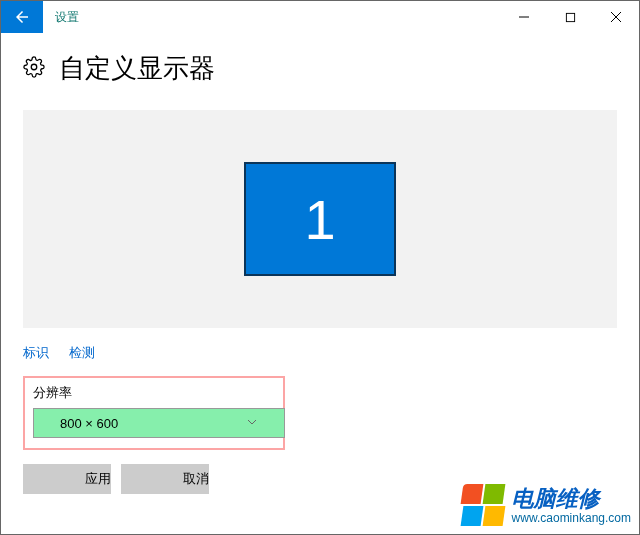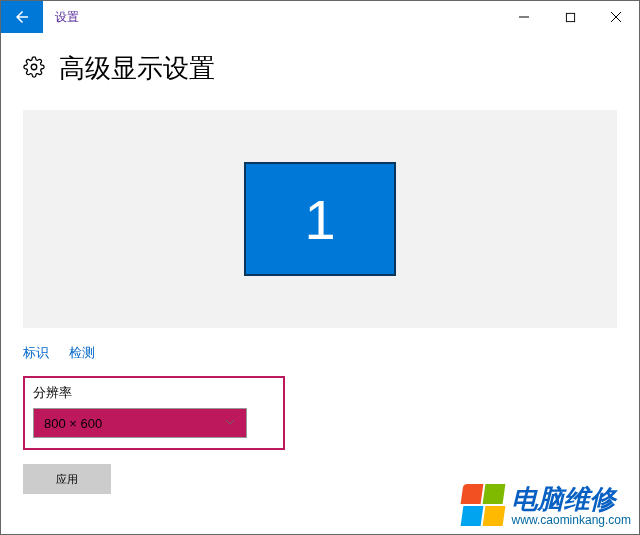--- a/index.html
+++ b/index.html
@@ -24,21 +24,21 @@
     background: #0078d7;
     display: flex;
     align-items: center;
     justify-content: center;
     cursor: pointer;
   }
   .back-btn svg { fill: #fff; }
   .title-text {
     margin-left: 12px;
     font-size: 12px;
-    color: #4c1d95;
+    color: #0f766e;
   }
   .win-controls {
     margin-left: auto;
     display: flex;
   }
   .win-btn {
     width: 46px;
     height: 32px;
     display: flex;
     align-items: center;
@@ -91,54 +91,55 @@
     gap: 20px;
     margin-bottom: 14px;
     margin-top: 16px;
   }
   .link {
     color: #0066cc;
     font-size: 13px;
     cursor: pointer;
   }
   .highlight-box {
-    border: 2px solid #be185d;
+    border: 2px solid #fca5a5;
     padding: 6px 8px 10px 8px;
     width: 262px;
     margin-bottom: 14px;
   }
   .field-label {
     font-size: 13px;
     margin-bottom: 6px;
   }
   .select-box {
-    width: 214px;
+    width: 252px;
     height: 30px;
     border: 1px solid #999;
-    background: #be185d;
+    background: #86efac;
     display: flex;
     align-items: center;
     justify-content: space-between;
-    padding: 0 10px;
+    padding: 0 26px;
     font-size: 13px;
     cursor: pointer;
   }
   .chevron svg { stroke: #666; fill: none; }
   .button-row {
     display: flex;
     gap: 10px;
   }
   .btn {
     width: 88px;
     height: 30px;
     background: #cccccc;
     border: none;
-    font-size: 11px;
+    font-size: 13px;
     cursor: pointer;
     font-family: inherit;
+    text-align: right;
   }
   .watermark {
     position: absolute;
     right: 8px;
     bottom: 6px;
     display: flex;
     align-items: center;
     gap: 6px;
     pointer-events: none;
   }
@@ -146,21 +147,21 @@
     width: 44px;
     height: 44px;
     position: relative;
   }
   .flag-piece { position: absolute; width: 20px; height: 20px; transform: skewX(-8deg); }
   .fp-r { background:#f25022; left:0; top:0; border-top-left-radius:4px; }
   .fp-g { background:#7fba00; left:22px; top:0; }
   .fp-b { background:#00a4ef; left:0; top:22px; }
   .fp-y { background:#ffb900; left:22px; top:22px; }
   .watermark-text { display:flex; flex-direction:column; line-height:1.1; }
-  .wm-line1 { color:#0760c2; font-size:26px; font-weight:700; font-style:italic; }
+  .wm-line1 { color:#0760c2; font-size:22px; font-weight:700; font-style:italic; }
   .wm-line2 { color:#0369a1; font-size:12px; }
 </style>
 </head>
 <body>
 
 <div class="titlebar">
   <div class="back-btn">
     <svg width="18" height="18" viewBox="0 0 24 24">
         <path d="M20 11H7.83l5.59-5.59L12 4l-8 8 8 8 1.41-1.41L7.83 13H20z"></path>
       </svg>
@@ -187,21 +188,21 @@
 </div>
 
 <div class="content">
   <div class="header-row">
     <span class="gear-icon">
       <svg width="22" height="22" viewBox="0 0 24 24" stroke-width="1.4">
           <circle cx="12" cy="12" r="3"></circle>
           <path d="M19.4 15a1.65 1.65 0 0 0 .33 1.82l.06.06a2 2 0 1 1-2.83 2.83l-.06-.06a1.65 1.65 0 0 0-1.82-.33 1.65 1.65 0 0 0-1 1.51V21a2 2 0 1 1-4 0v-.09a1.65 1.65 0 0 0-1-1.51 1.65 1.65 0 0 0-1.82.33l-.06.06a2 2 0 1 1-2.83-2.83l.06-.06a1.65 1.65 0 0 0 .33-1.82 1.65 1.65 0 0 0-1.51-1H3a2 2 0 1 1 0-4h.09a1.65 1.65 0 0 0 1.51-1 1.65 1.65 0 0 0-.33-1.82l-.06-.06a2 2 0 1 1 2.83-2.83l.06.06a1.65 1.65 0 0 0 1.82.33h0a1.65 1.65 0 0 0 1-1.51V3a2 2 0 1 1 4 0v.09a1.65 1.65 0 0 0 1 1.51h0a1.65 1.65 0 0 0 1.82-.33l.06-.06a2 2 0 1 1 2.83 2.83l-.06.06a1.65 1.65 0 0 0-.33 1.82v0a1.65 1.65 0 0 0 1.51 1H21a2 2 0 1 1 0 4h-.09a1.65 1.65 0 0 0-1.51 1z"></path>
         </svg>
     </span>
-    <h1 class="page-title">高级显示设置</h1>
+    <h1 class="page-title">自定义显示器</h1>
   </div>
 
 
   <div class="display-area">
     <div class="monitor-box">
       <span>1</span>
     </div>
   </div>
 
   <div class="link-row">
@@ -216,20 +217,21 @@
       <span class="chevron">
         <svg width="12" height="12" viewBox="0 0 12 12">
             <polyline points="2,4 6,8 10,4" stroke-width="1"></polyline>
           </svg>
       </span>
     </div>
   </div>
 
   <div class="button-row">
     <button class="btn">应用</button>
+    <button class="btn">取消</button>
   </div>
 </div>
 
 <div class="watermark">
   <div class="watermark-flag">
     <div class="flag-piece fp-r"></div>
     <div class="flag-piece fp-g"></div>
     <div class="flag-piece fp-b"></div>
     <div class="flag-piece fp-y"></div>
   </div>

